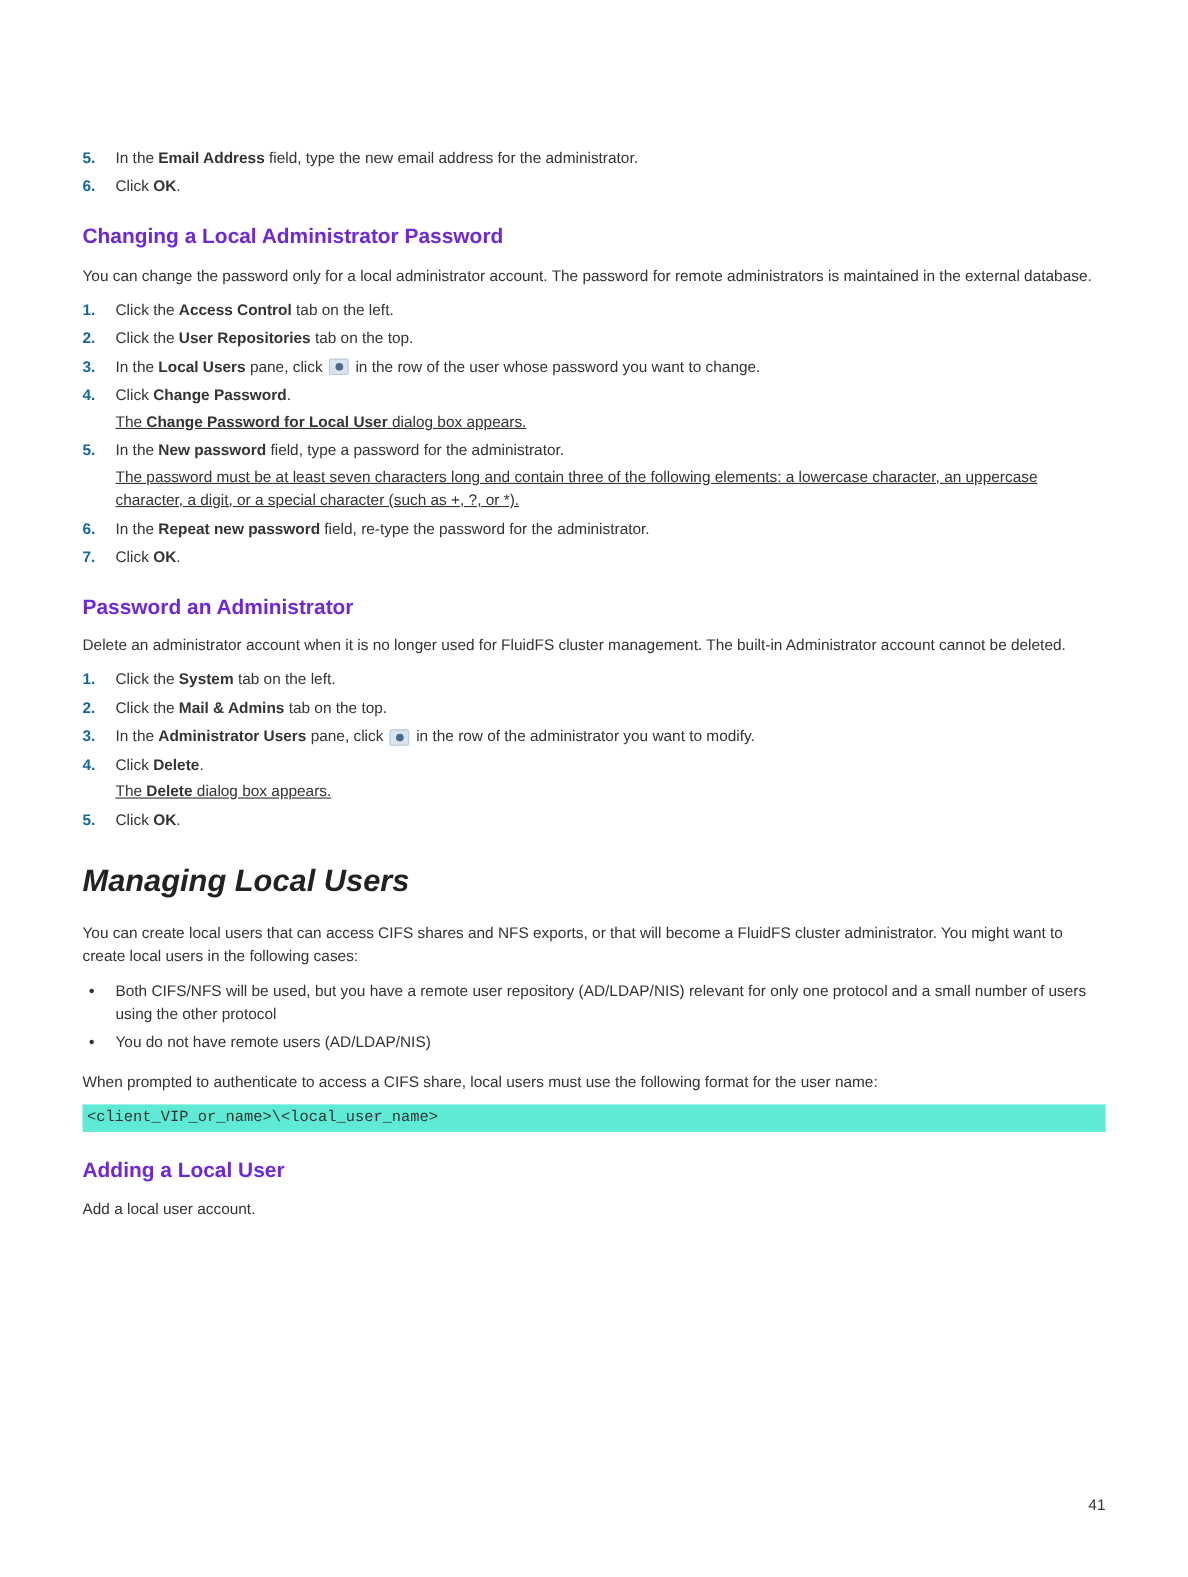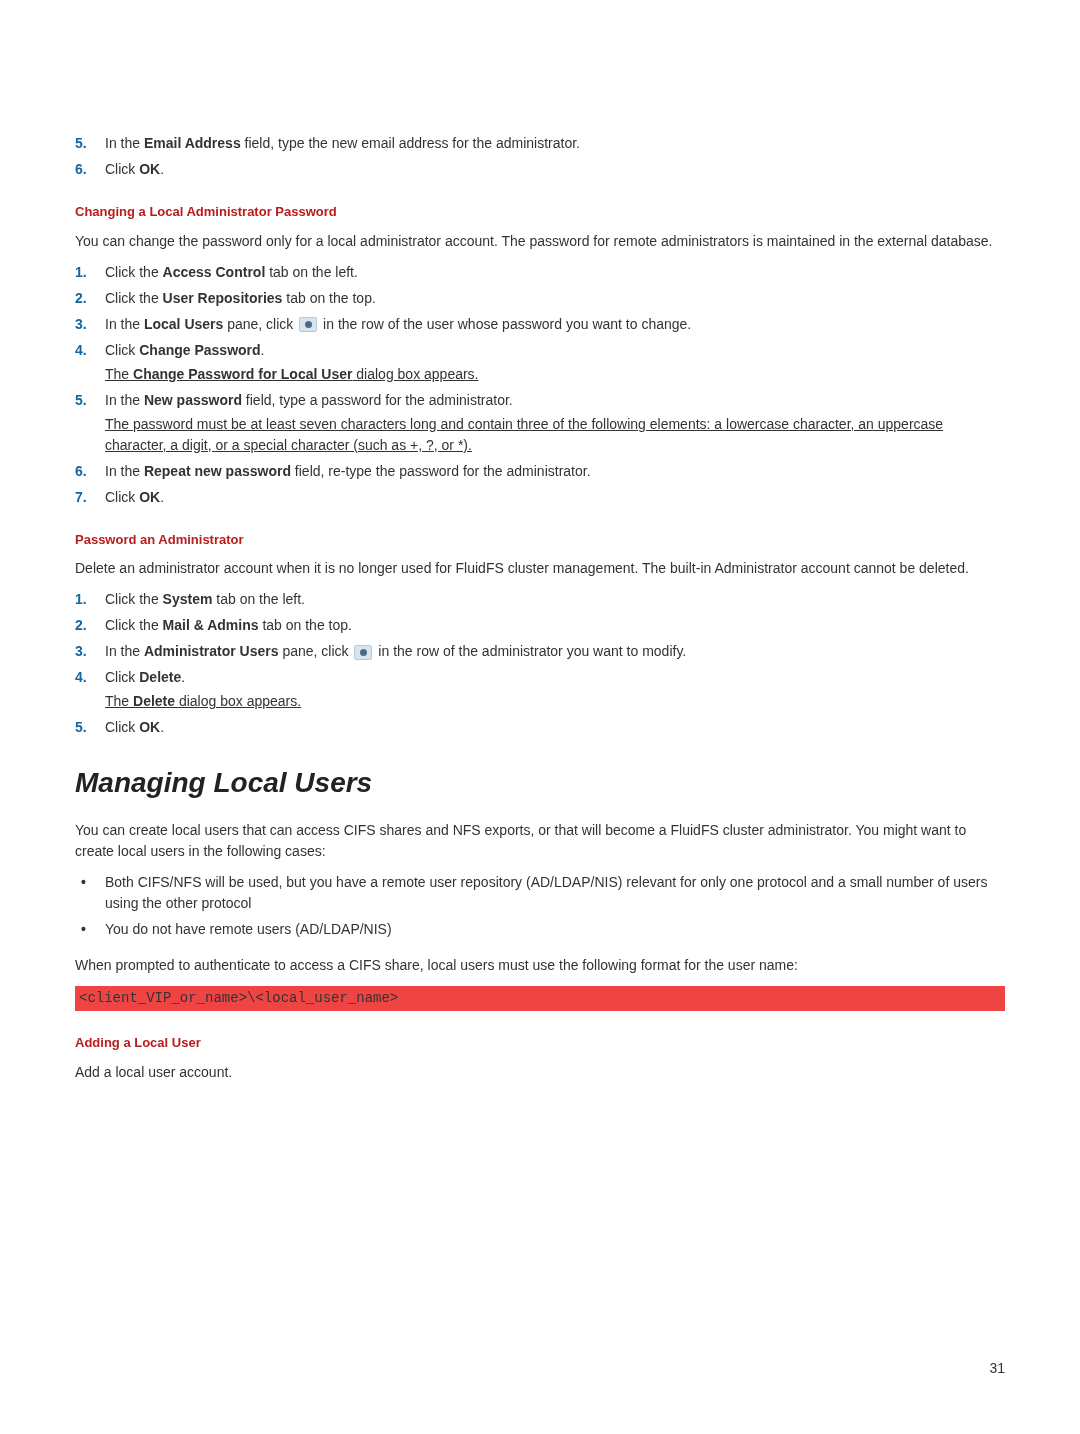--- a/index.html
+++ b/index.html
@@ -43,46 +43,46 @@
   }
   ul.bullets > li::before {
     content: "•";
     position: absolute;
     left: 6px;
     top: 0;
     font-weight: 700;
   }
   b { font-weight: 700; }
   h2.section {
-    font-size: 13px;
+    font-size: 19px;
     font-weight: 700;
     margin-top: 22px;
     margin-bottom: 9px;
-    color: #b91c1c;
+    color: #6d28d9;
   }
   h1.big {
     font-size: 28px;
     font-weight: 700;
     margin-top: 24px;
     margin-bottom: 16px;
     color: #222;
     font-style: italic;
   }
   p.body {
     margin-bottom: 10px;
   }
   p.sub {
     margin-top: 3px;
     margin-left: 0;
     text-decoration: underline;
   }
   .codeblock {
     font-family: "Courier New", monospace;
     font-size: 14px;
-    background: #ef4444;
+    background: #5eead4;
     padding: 2px 4px;
     margin: 8px 0 16px 0;
     display: block;
   }
   .gear-icon {
     display: inline-block;
     width: 18px;
     height: 15px;
     background: #d8e4ee;
     border: 1px solid #b8c9da;
@@ -197,13 +197,13 @@
   <li>You do not have remote users (AD/LDAP/NIS)</li>
 </ul>
 
 <p class="body">When prompted to authenticate to access a CIFS share, local users must use the following format for the user name:</p>
 
 <code class="codeblock">&lt;client_VIP_or_name&gt;\&lt;local_user_name&gt;</code>
 
 <h2 class="section">Adding a Local User</h2>
 <p class="body">Add a local user account.</p>
 
-<div class="pagenum">31</div>
+<div class="pagenum">41</div>
 
 </body></html>

